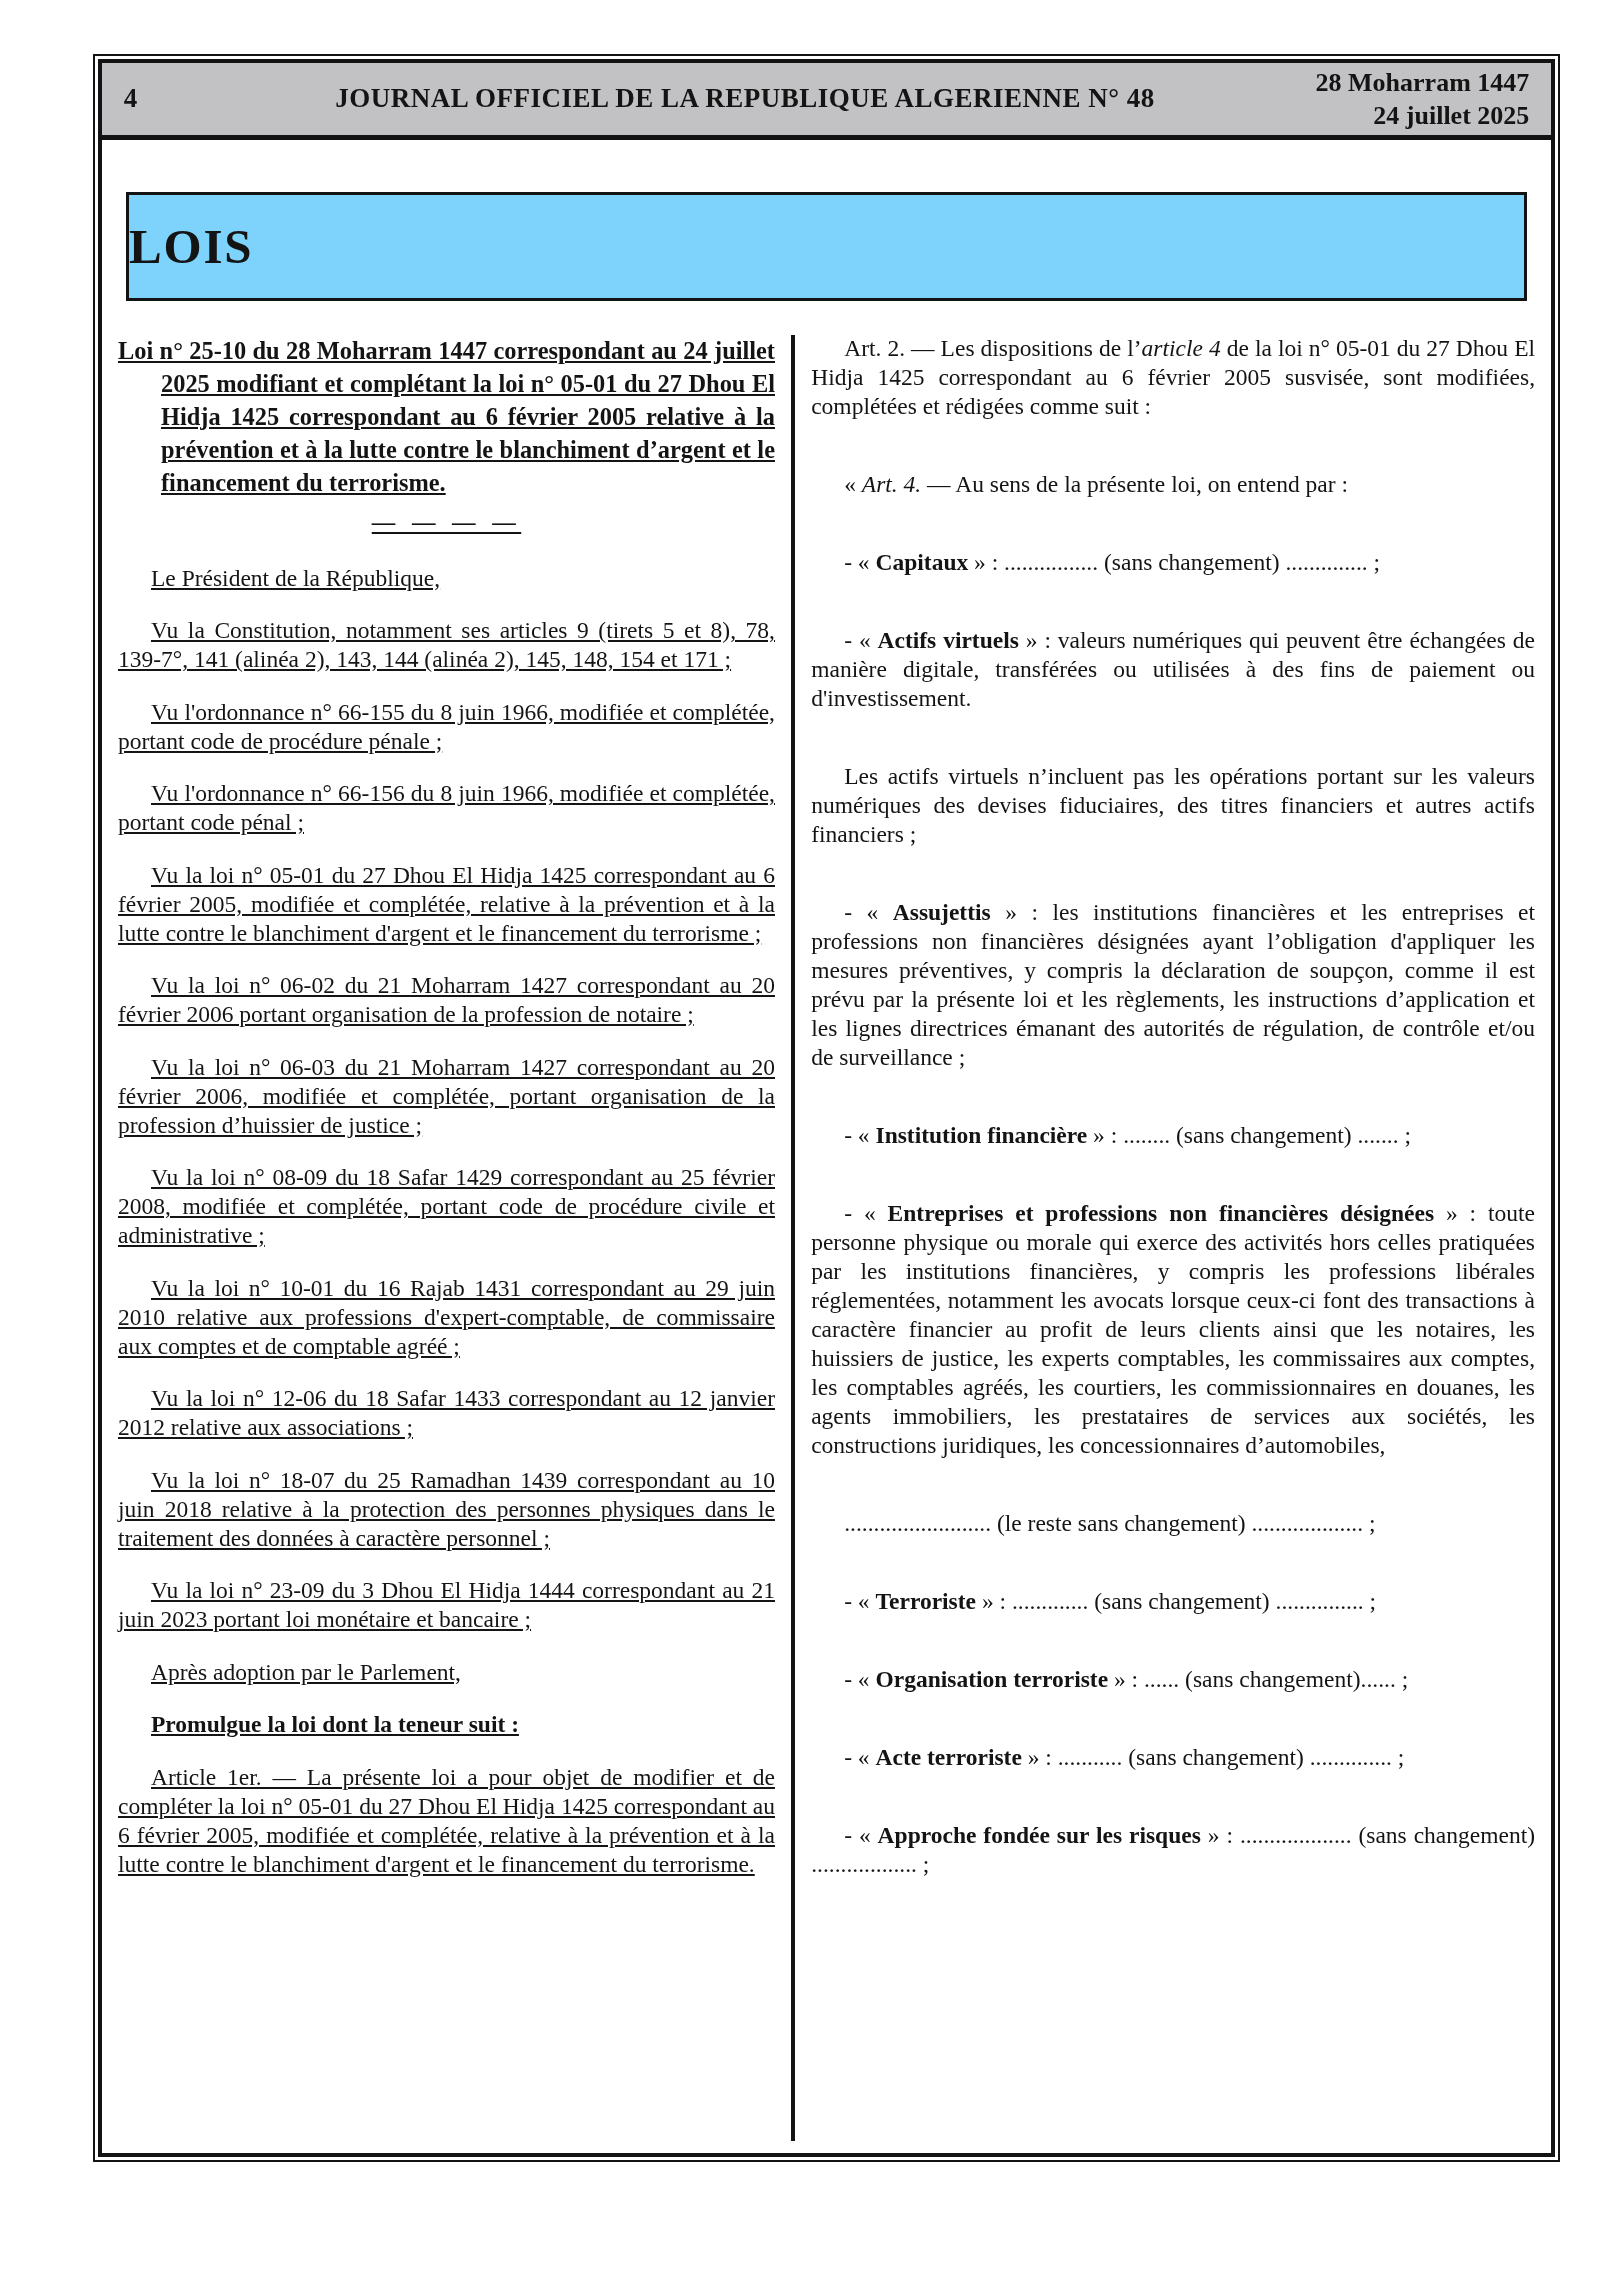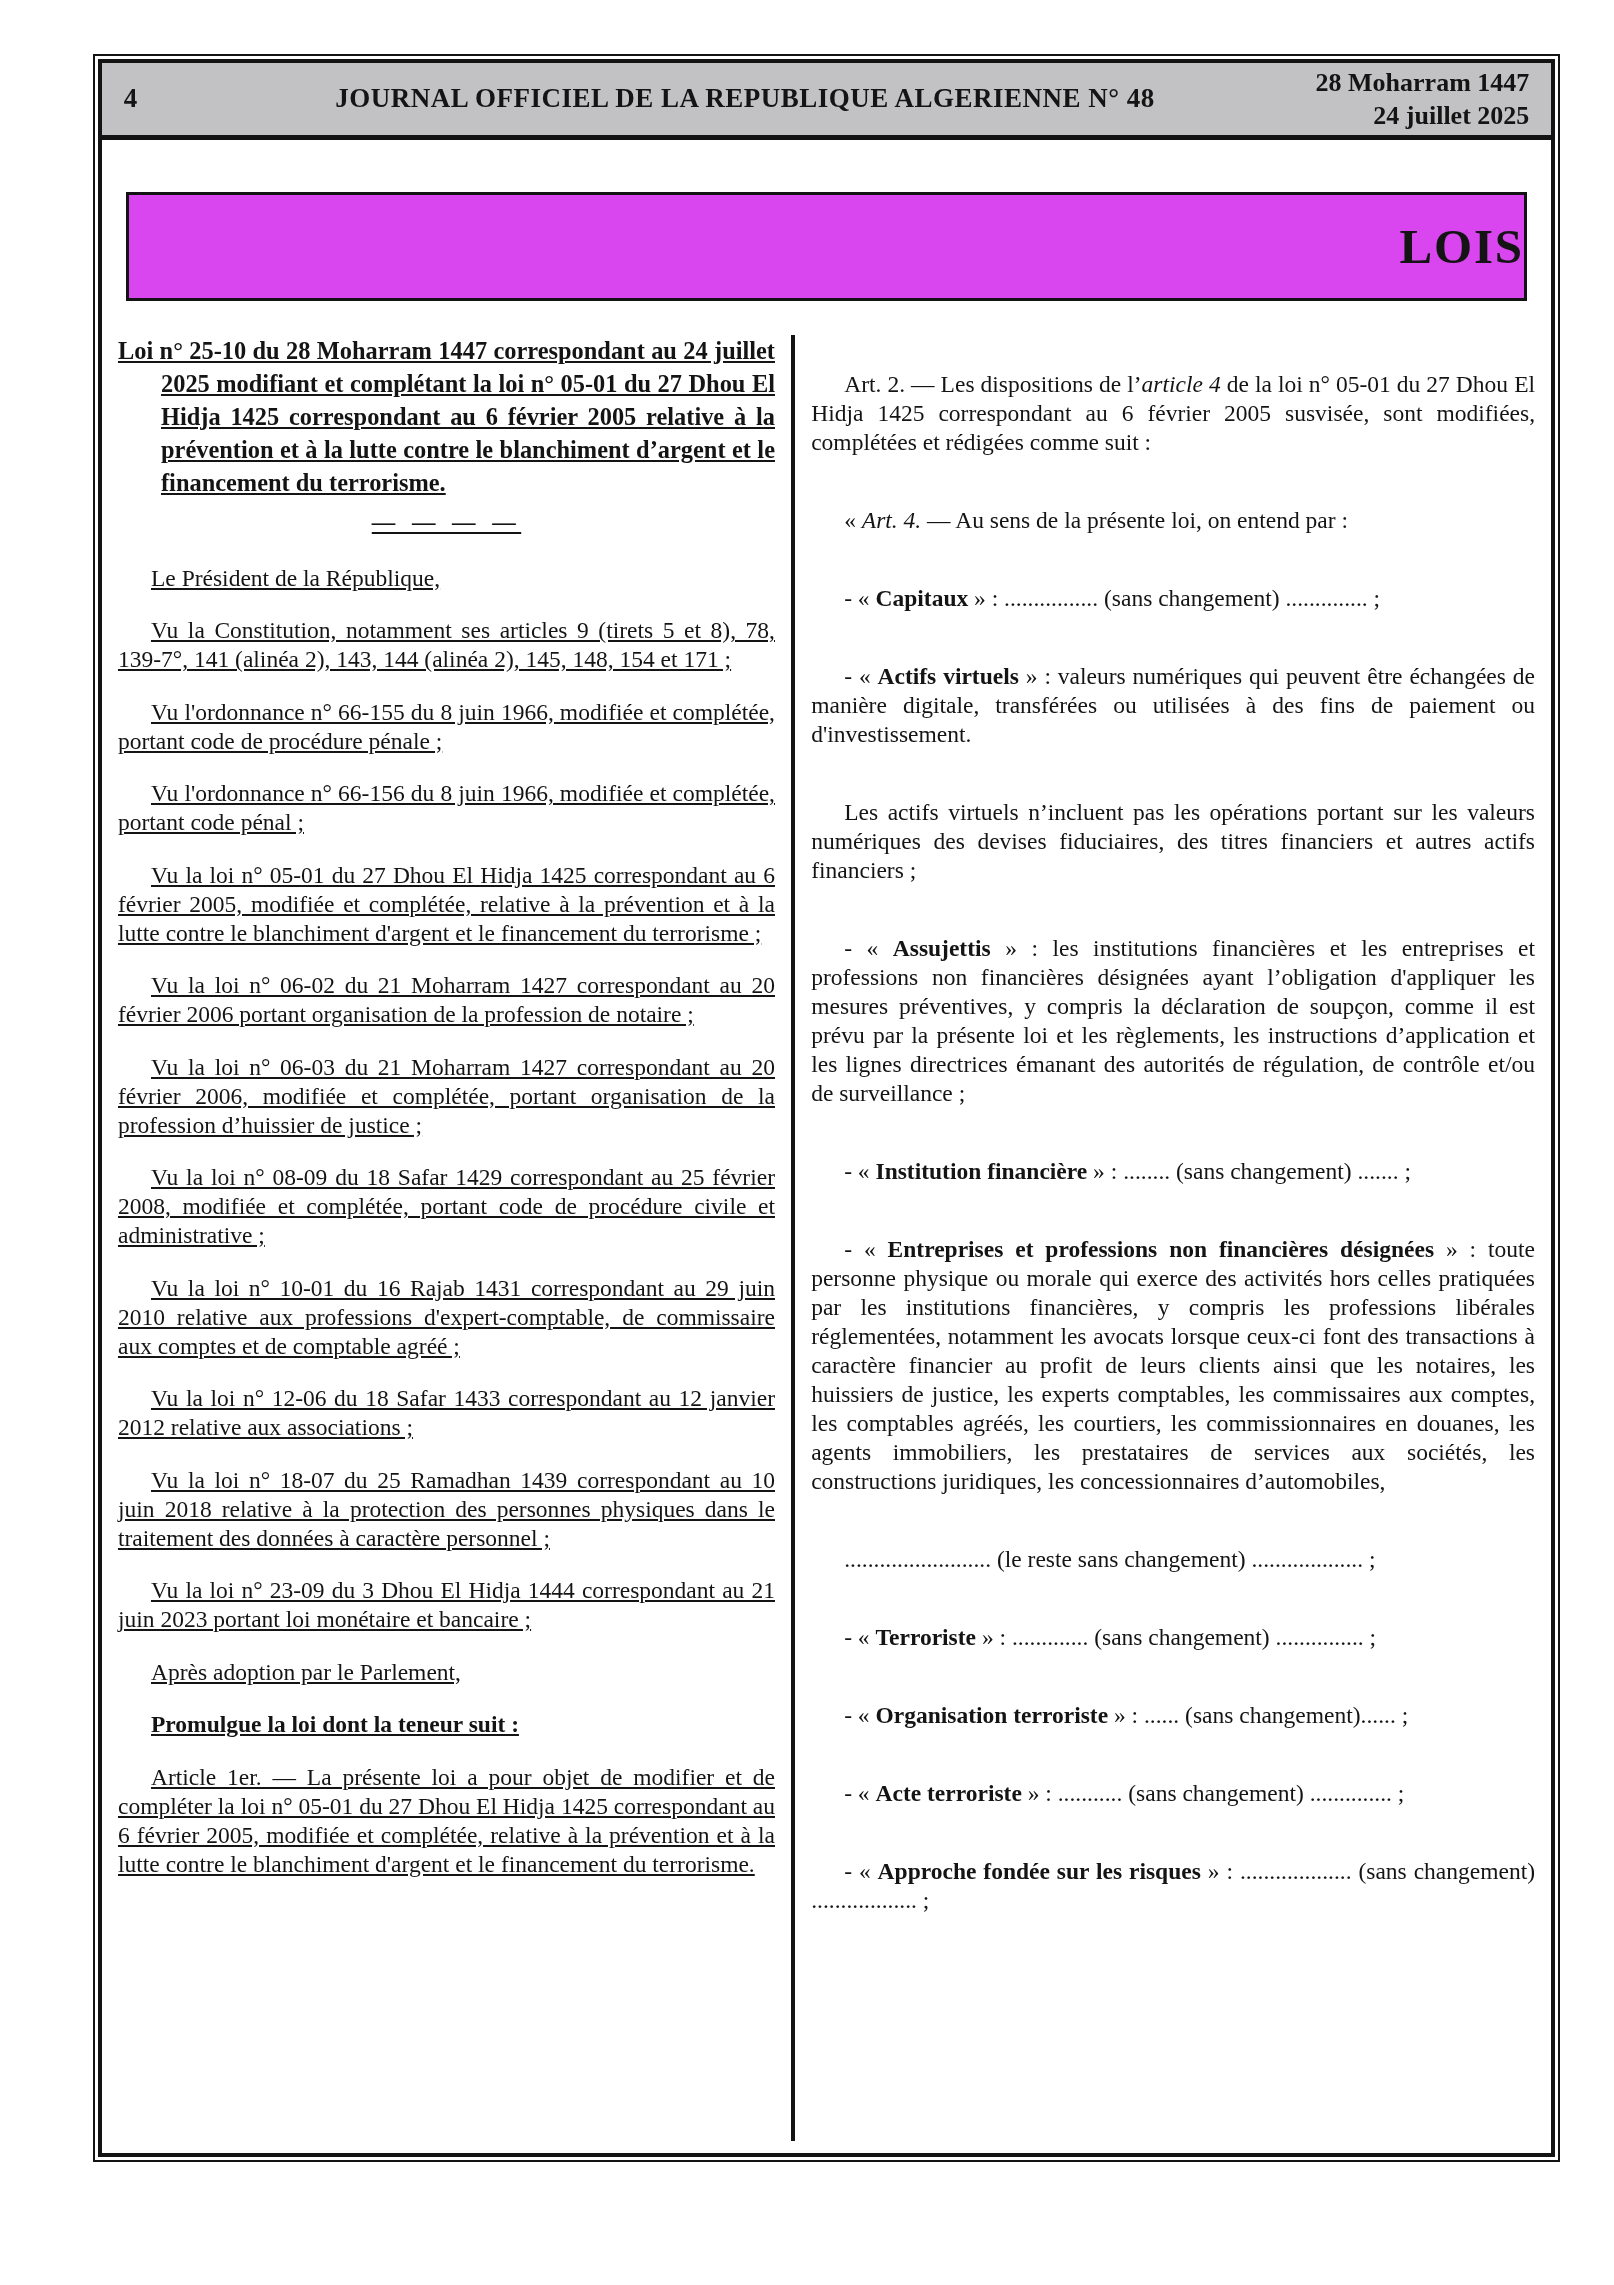--- a/index.html
+++ b/index.html
@@ -38,43 +38,43 @@
   .journal-title{
     flex:1 1 auto;text-align:center;
     font-weight:bold;font-size:27px;letter-spacing:0.5px;
   }
   .header-dates{
     flex:0 0 226px;text-align:right;
     font-weight:bold;font-size:26px;line-height:33px;
   }
   .lois-bar{
     margin:52px 24.4px 0 24.4px;
-    background:#d946ef;
+    background:#7dd3fc;
     border:3.6px solid #131313;
     height:109px;
     box-sizing:border-box;
-    display:flex;align-items:center;justify-content:flex-end;
+    display:flex;align-items:center;justify-content:flex-start;
     flex:0 0 auto;
   }
   .lois-title{
     font-weight:bold;font-size:49px;letter-spacing:1.8px;
   }
   .columns{
     flex:1 1 auto;
     display:flex;
     margin-top:33px;
     padding:0 16.3px 12.7px 16.3px;
     align-items:stretch;
   }
   .col{font-size:23.5px;line-height:29px;text-align:justify;}
   .col-left{width:657px;flex:0 0 657px;text-decoration:underline;}
   .col-divider{
     flex:0 0 3.6px;background:#131313;margin:1.8px 16.3px 0 16.3px;
   }
-  .col-right{flex:1 1 auto;margin-top:36px;}
+  .col-right{flex:1 1 auto;}
   .para{margin:0 0 23.5px 0;text-indent:33px;}
   .col-right .para{margin-bottom:49px;}
   .para.law-title{
     font-weight:bold;
     font-size:24.4px;line-height:33px;
     padding-left:43px;text-indent:-43px;
     margin-bottom:9px;
   }
   .para.separator{
     text-align:center;text-indent:0;

